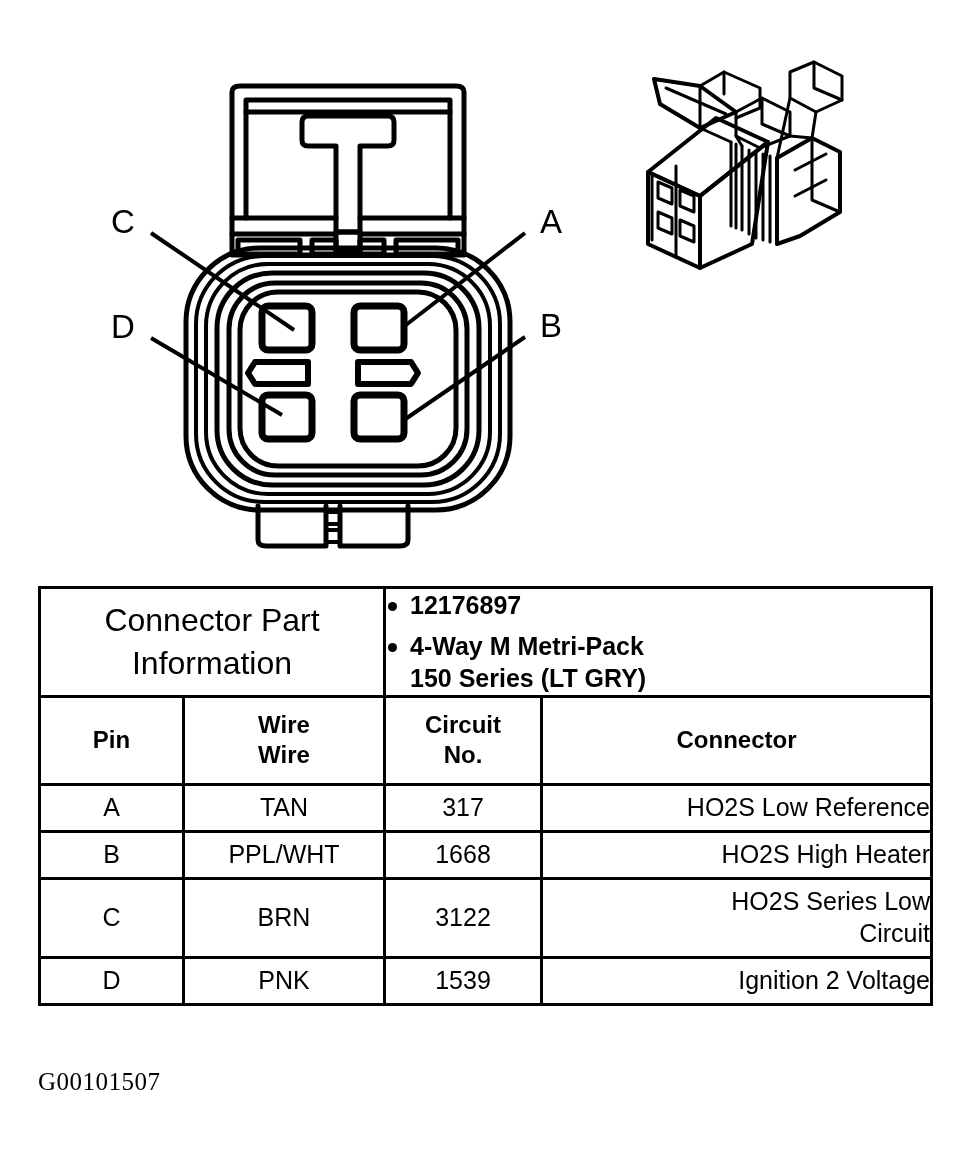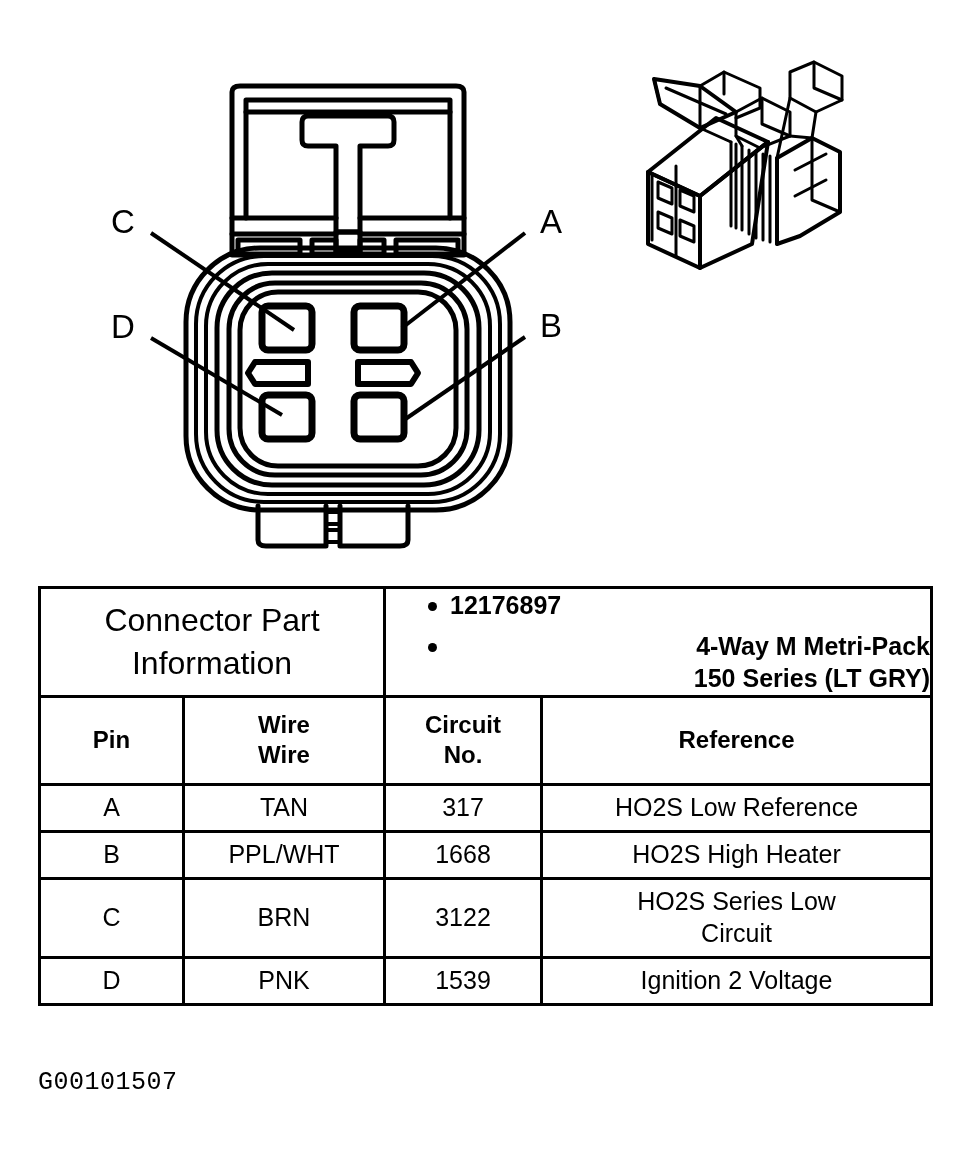--- a/index.html
+++ b/index.html
@@ -69,23 +69,22 @@
     margin: 0;
     padding: 0 0 0 24px;
     list-style: none;
   }
   .cp-info li {
     position: relative;
     font-size: 25px;
     font-weight: bold;
     line-height: 1.3;
     margin-bottom: 8px;
-    margin-left: 40px;
-  }
-  .cp-info li:last-child { margin-bottom: 0; text-align: right; }
+  }
+  .cp-info li:last-child { margin-bottom: 0; }
   .cp-info li::before {
     content: "";
     position: absolute;
     left: -22px;
     top: 13px;
     width: 9px;
     height: 9px;
     border-radius: 50%;
     background: #000000;
   }
@@ -101,34 +100,34 @@
   }
   .hdr .stack-top { display: block; }
   .hdr .stack-bot { display: block; }
 
   .cell-center {
     text-align: center;
     font-size: 25px;
     padding: 8px 4px;
   }
   .cell-left {
-    text-align: center;
+    text-align: right;
     font-size: 25px;
     line-height: 1.25;
     padding: 8px 4px 8px 10px;
   }
   .row-tall td { height: 76px; }
   .row-norm td { height: 44px; }
 
   
   #figure-caption {
     position: absolute;
     left: 38px;
     top: 1068px;
-    font-family: Liberation Mono, monospace;
+    font-family: Liberation Serif, serif;
     font-size: 25px;
     color: #000000;
     letter-spacing: 0.5px;
   }
 </style>
 </head>
 <body>
 
 <div id="page">
 
@@ -276,21 +275,21 @@
       <tr>
         <td class="hdr">Pin</td>
         <td class="hdr">
           <span class="stack-top">Wire</span>
           <span class="stack-bot">Wire</span>
         </td>
         <td class="hdr">
           <span class="stack-top">Circuit</span>
           <span class="stack-bot">No.</span>
         </td>
-        <td class="hdr">Reference</td>
+        <td class="hdr">Connector</td>
       </tr>
 
       <tr class="row-norm">
         <td class="cell-center">A</td>
         <td class="cell-center">TAN</td>
         <td class="cell-center">317</td>
         <td class="cell-left">HO2S Low Reference</td>
       </tr>
 
       <tr class="row-norm">

